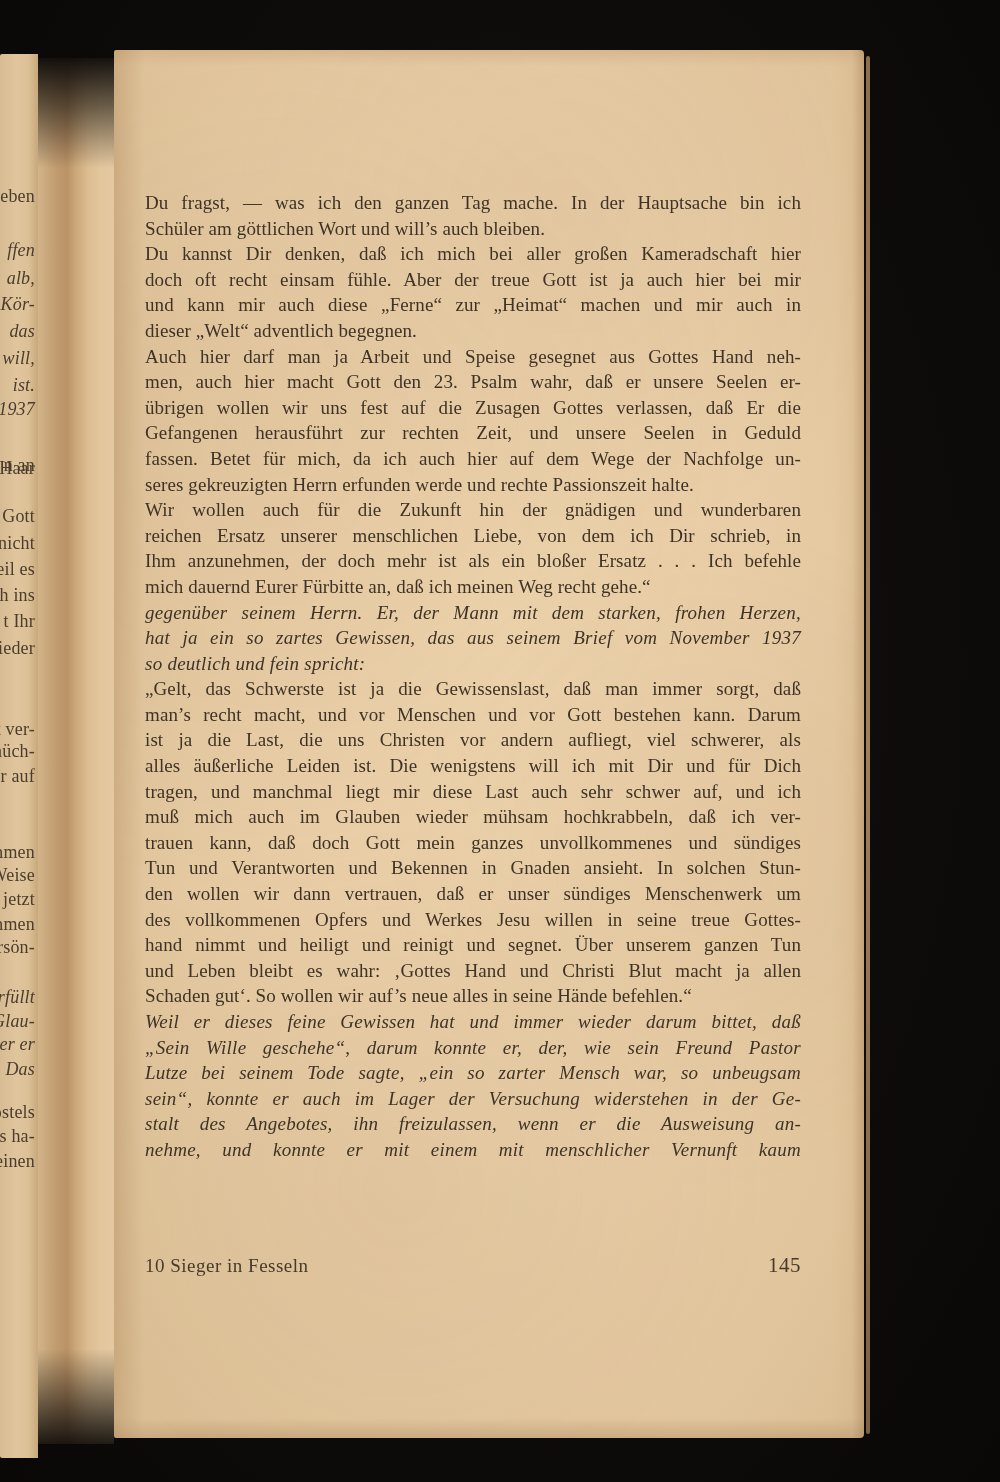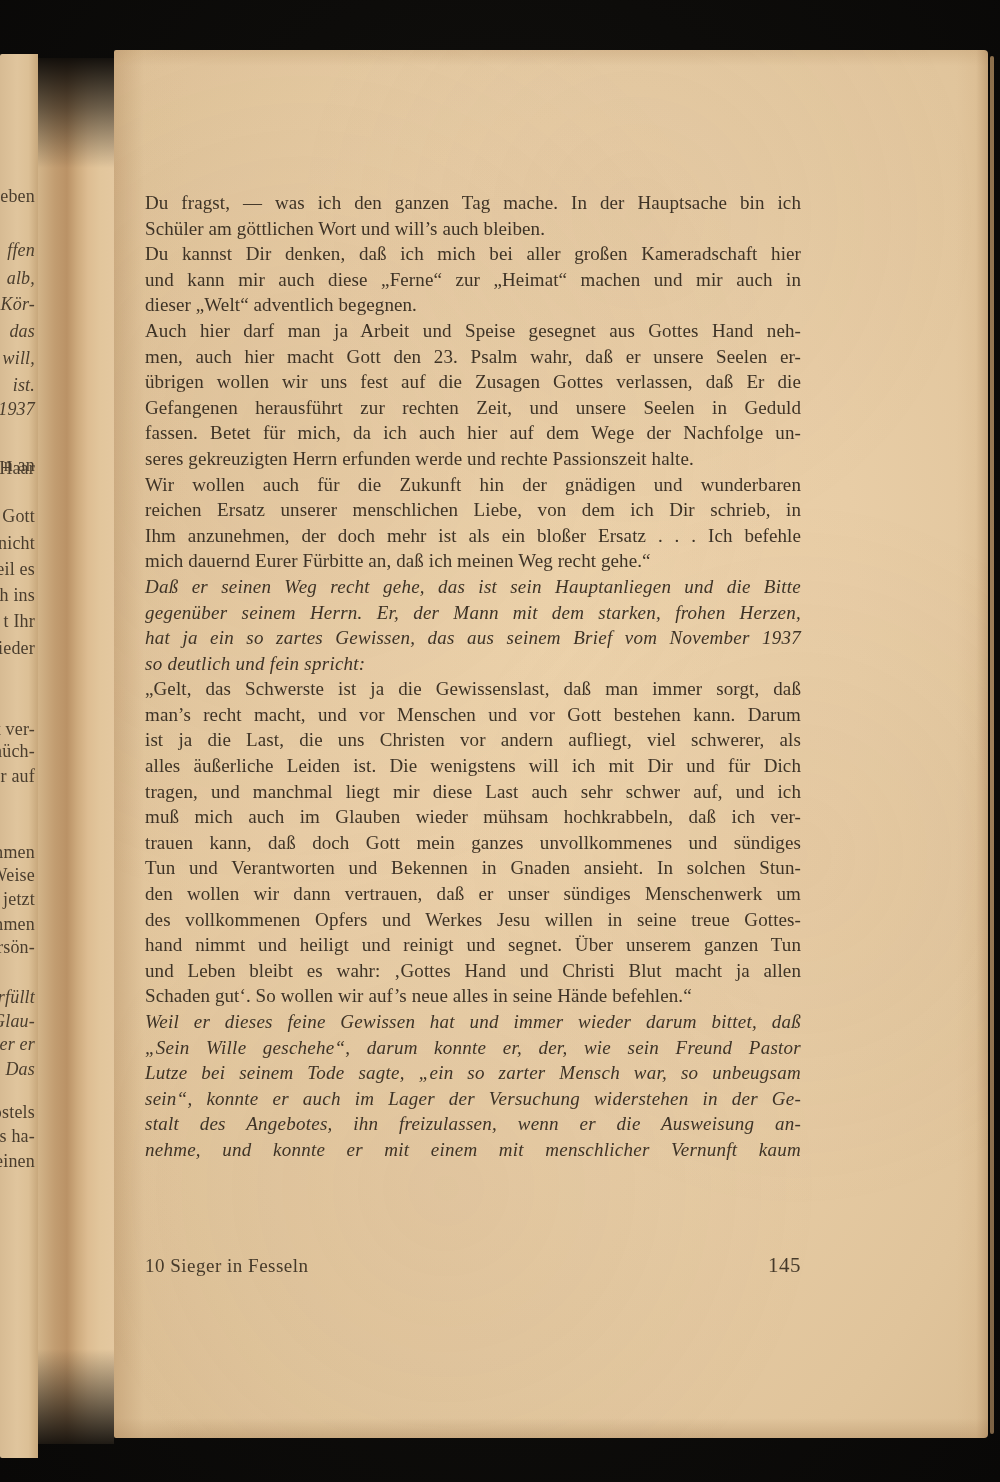--- a/index.html
+++ b/index.html
@@ -34,21 +34,21 @@
     content:""; position:absolute; left:0; top:0; right:0; height:110px;
     background:linear-gradient(180deg, rgba(10,8,6,.95) 0%, rgba(10,8,6,.55) 45%, rgba(10,8,6,0) 100%);
   }
   .gutter::after {
     content:""; position:absolute; left:0; bottom:0; right:0; height:95px;
     background:linear-gradient(0deg, rgba(10,8,6,.9) 0%, rgba(10,8,6,.45) 50%, rgba(10,8,6,0) 100%);
   }
 
   
   .page {
-    position:absolute; left:114px; top:50px; width:874px; height:1388px;
+    position:absolute; left:114px; top:50px; width:750px; height:1388px;
     border-radius:2px 4px 4px 2px;
     background:
       linear-gradient(90deg, rgba(184,146,102,.45) 0px, rgba(222,193,150,.18) 30px, rgba(0,0,0,0) 75px),
       linear-gradient(270deg, rgba(168,130,88,.5) 0px, rgba(205,170,125,.2) 12px, rgba(0,0,0,0) 32px),
       linear-gradient(0deg, rgba(170,134,92,.4) 0px, rgba(0,0,0,0) 20px),
       linear-gradient(180deg, rgba(188,152,108,.32) 0px, rgba(0,0,0,0) 16px),
       radial-gradient(ellipse at 52% 42%, #eed4ad 0%, #e8cda6 45%, #e0c49b 80%, #d9bc92 100%);
   }
   .page::before { 
     content:""; position:absolute; inset:0; pointer-events:none; border-radius:inherit;
@@ -122,33 +122,33 @@
       </div>
   </div>
 
   <div class="gutter"></div>
 
   <div class="page">
     <div class="text-block">
         <div class="line">Du fragst, — was ich den ganzen Tag mache. In der Hauptsache bin ich</div>
         <div class="line last">Schüler am göttlichen Wort und will’s auch bleiben.</div>
         <div class="line">Du kannst Dir denken, daß ich mich bei aller großen Kameradschaft hier</div>
+        <div class="line">doch oft recht einsam fühle. Aber der treue Gott ist ja auch hier bei mir</div>
         <div class="line">und kann mir auch diese „Ferne“ zur „Heimat“ machen und mir auch in</div>
         <div class="line last">dieser „Welt“ adventlich begegnen.</div>
         <div class="line">Auch hier darf man ja Arbeit und Speise gesegnet aus Gottes Hand neh-</div>
         <div class="line">men, auch hier macht Gott den 23. Psalm wahr, daß er unsere Seelen er-</div>
         <div class="line">übrigen wollen wir uns fest auf die Zusagen Gottes verlassen, daß Er die</div>
         <div class="line">Gefangenen herausführt zur rechten Zeit, und unsere Seelen in Geduld</div>
         <div class="line">fassen. Betet für mich, da ich auch hier auf dem Wege der Nachfolge un-</div>
         <div class="line last">seres gekreuzigten Herrn erfunden werde und rechte Passionszeit halte.</div>
         <div class="line">Wir wollen auch für die Zukunft hin der gnädigen und wunderbaren</div>
         <div class="line">reichen Ersatz unserer menschlichen Liebe, von dem ich Dir schrieb, in</div>
         <div class="line">Ihm anzunehmen, der doch mehr ist als ein bloßer Ersatz . . . Ich befehle</div>
         <div class="line last">mich dauernd Eurer Fürbitte an, daß ich meinen Weg recht gehe.“</div>
-        <div class="line it">Daß er seinen Weg recht gehe, das ist sein Hauptanliegen und die Bitte</div>
         <div class="line it">gegenüber seinem Herrn. Er, der Mann mit dem starken, frohen Herzen,</div>
         <div class="line it">hat ja ein so zartes Gewissen, das aus seinem Brief vom November 1937</div>
         <div class="line it last">so deutlich und fein spricht:</div>
         <div class="line">„Gelt, das Schwerste ist ja die Gewissenslast, daß man immer sorgt, daß</div>
         <div class="line">man’s recht macht, und vor Menschen und vor Gott bestehen kann. Darum</div>
         <div class="line">ist ja die Last, die uns Christen vor andern aufliegt, viel schwerer, als</div>
         <div class="line">alles äußerliche Leiden ist. Die wenigstens will ich mit Dir und für Dich</div>
         <div class="line">tragen, und manchmal liegt mir diese Last auch sehr schwer auf, und ich</div>
         <div class="line">muß mich auch im Glauben wieder mühsam hochkrabbeln, daß ich ver-</div>
         <div class="line">trauen kann, daß doch Gott mein ganzes unvollkommenes und sündiges</div>

